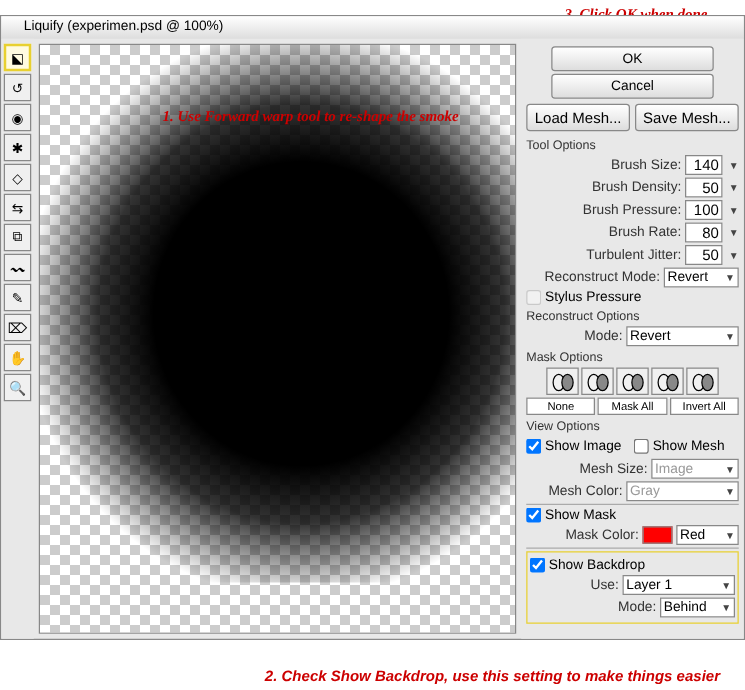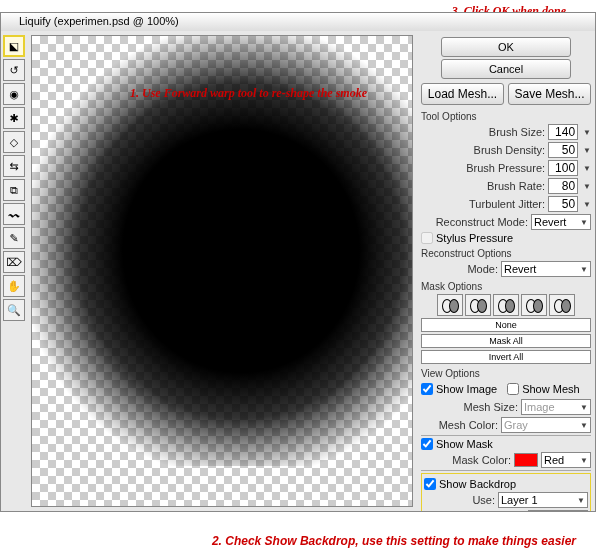--- a/index.html
+++ b/index.html
@@ -27,21 +27,21 @@
 .row label { color: #333; }
 .num { width: 30px; height: 16px; border: 1px solid #888; background: #fff; text-align: right; padding: 0 2px; font-size: 12px; }
 .sel-box { height: 16px; border: 1px solid #888; background: #fff; padding: 0 2px; font-size: 10px; display: inline-flex; align-items: center; justify-content: space-between; }
 .chev { font-size: 8px; color: #444; margin-left: 2px; }
 .chk { display: flex; align-items: center; gap: 3px; font-size: 10px; margin: 2px 0; }
 .chk input { width: 12px; height: 12px; }
 .mask-btns { display: flex; gap: 2px; justify-content: center; margin: 2px 0; }
 .mask-icon { width: 26px; height: 22px; border: 1px solid #888; background: #f0f0f0; position: relative; }
 .mask-icon::before { content: ""; position: absolute; left: 4px; top: 4px; width: 8px; height: 12px; border: 1px solid #000; border-radius: 50%; }
 .mask-icon::after { content: ""; position: absolute; right: 3px; top: 4px; width: 8px; height: 12px; border: 1px solid #000; border-radius: 50%; background: #888; }
-.mask-lbl-row { display: flex; gap: 2px; justify-content: center; flex-direction: column; }
+.mask-lbl-row { display: flex; gap: 2px; justify-content: center; }
 .mask-lbl { flex: 1; text-align: center; font-size: 9px; border: 1px solid #888; background: #fff; padding: 1px 0; }
 .hl { border: 1px solid #e8d030; padding: 2px; margin-top: 2px; }
 .swatch { width: 24px; height: 14px; border: 1px solid #888; display: inline-block; }
 hr.ln { border: none; border-top: 1px solid #aaa; margin: 2px 0; }
 </style>
 </head>
 <body>
 
 <div class="annot3">3. Click OK when done</div>
 

